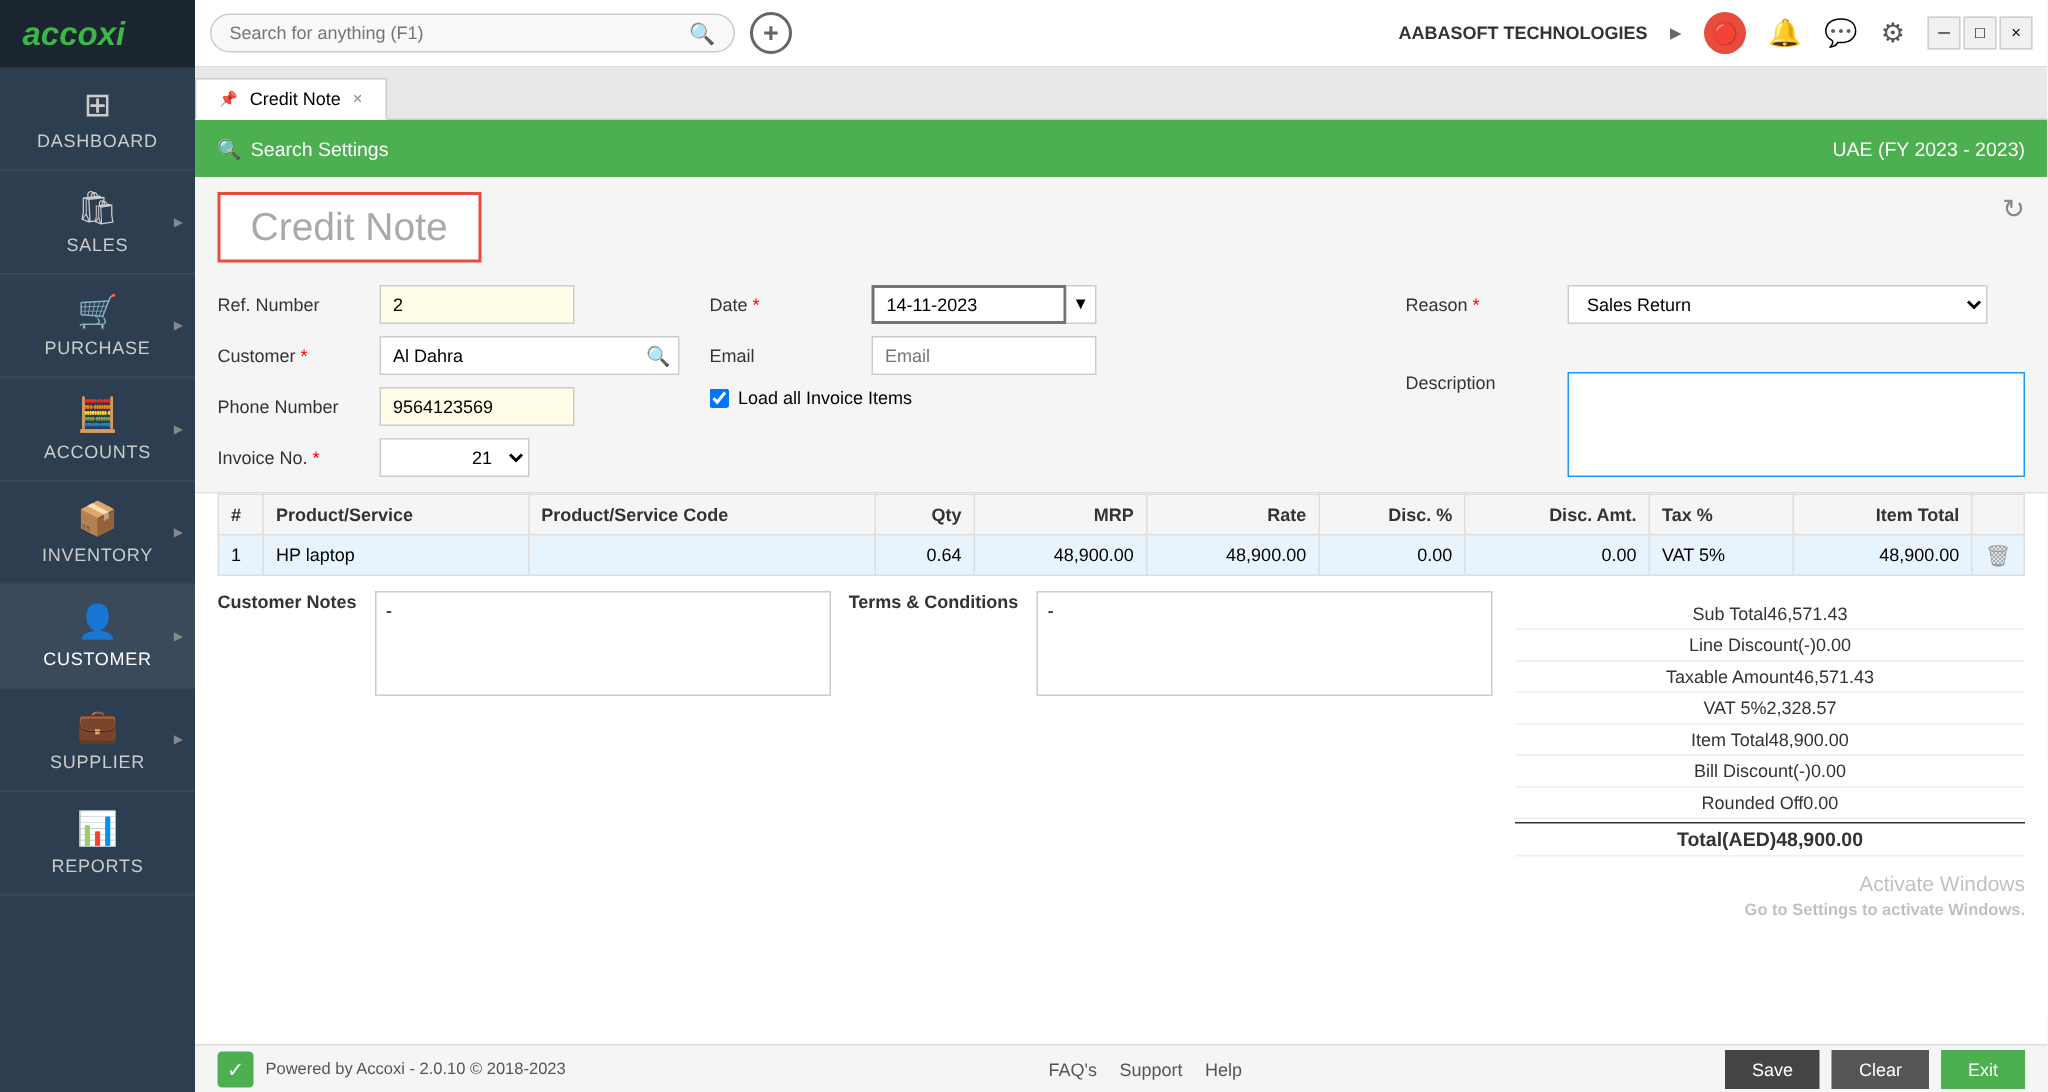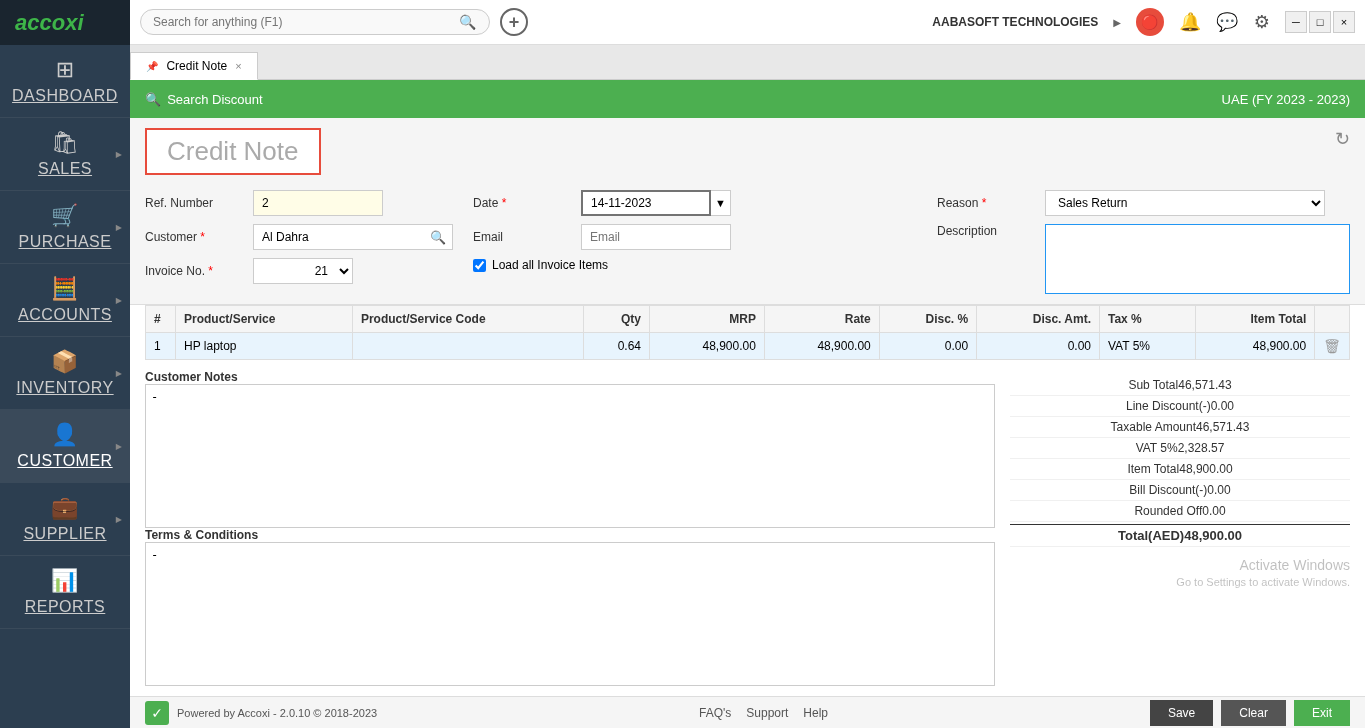--- a/index.html
+++ b/index.html
@@ -34,21 +34,21 @@
       flex-direction: column;
       align-items: center;
       padding: 12px 5px;
       color: #ccc;
       cursor: pointer;
       border-bottom: 1px solid #3a4a5a;
       position: relative;
     }
     .sidebar-item.active { background: #3a4a5a; color: white; }
     .sidebar-item .icon { font-size: 22px; margin-bottom: 4px; }
-    .sidebar-item .label { font-size: 16px; text-transform: uppercase; letter-spacing: 0.5px; text-decoration: underline; }
+    .sidebar-item .label { font-size: 12px; text-transform: uppercase; letter-spacing: 0.5px; }
     .sidebar-item .arrow {
       position: absolute;
       right: 8px;
       top: 50%;
       transform: translateY(-50%);
       font-size: 8px;
       color: #888;
     }
 
     
@@ -337,21 +337,21 @@
     .delete-btn { color: #999; cursor: pointer; background: none; border: none; font-size: 14px; }
 
     
     .bottom-area {
       display: flex;
       padding: 10px 15px;
       gap: 15px;
       flex: 1;
       overflow: hidden;
     }
-    .notes-section { flex: 1; display: flex; flex-direction: column; gap: 0; }
+    .notes-section { flex: 1; display: flex; flex-direction: row; gap: 12px; }
     .notes-label { font-size: 12px; color: #333; font-weight: bold; }
     .notes-textarea {
       border: 1px solid #ccc;
       width: 100%;
       font-size: 12px;
       padding: 5px;
       resize: none;
       outline: none;
       flex: 1;
       min-height: 60px;
@@ -493,21 +493,21 @@
       <span>Credit Note</span>
       <span class="tab-close">×</span>
     </div>
   </div>
 
   <div class="content">
 
     <div class="green-bar">
       <div class="search-accounts">
         <span>🔍</span>
-        <span>Search Discount</span>
+        <span>Search Settings</span>
       </div>
       <span class="fy-label">UAE (FY 2023 - 2023)</span>
     </div>
 
     <div class="form-area">
       <div class="form-header-row">
         <div class="credit-note-title">
           <h1>Credit Note</h1>
         </div>
         <span class="refresh-icon">↻</span>
@@ -519,20 +519,24 @@
           <div class="field-row">
             <span class="field-label">Ref. Number</span>
             <input class="field-input" type="text" style="width: 130px;" value="2">
           </div>
           <div class="field-row">
             <span class="field-label required">Customer</span>
             <div class="customer-input-wrap">
               <input type="text" style="width: 200px; background: white;" value="Al Dahra">
               <span class="customer-search-icon">🔍</span>
             </div>
+          </div>
+          <div class="field-row">
+            <span class="field-label">Phone Number</span>
+            <input class="field-input" type="text" style="width: 130px;" value="9564123569">
           </div>
           <div class="field-row">
             <span class="field-label required">Invoice No.</span>
             <select class="field-select" style="width:100px;text-align:right;">
               <option>21</option><option>20</option><option>19</option>
             </select>
           </div>
         </div>
 
         <div class="form-col">
@@ -640,21 +644,21 @@
         </div>
         <div class="total-row">
           <span class="total-label">Rounded Off</span>
           <span class="total-value">0.00</span>
         </div>
         <div class="total-row bold">
           <span class="total-label">Total(AED)</span>
           <span class="total-value">48,900.00</span>
         </div>
         <div style="margin-top:10px; color:rgba(0,0,0,0.25); font-size:14px; text-align:right;">
-          Activate Windows<br><span style="font-size:11px;">Go to Settings to activate Windows.</span>
+          Activate Windows<br><span style="font-size:11px;font-weight:bold;">Go to Settings to activate Windows.</span>
         </div>
       </div>
     </div>
 
   </div>
 
   <div class="footer">
     <div class="footer-left">
       <div class="footer-logo">
         <span style="color:white;font-size:14px;">✓</span>

